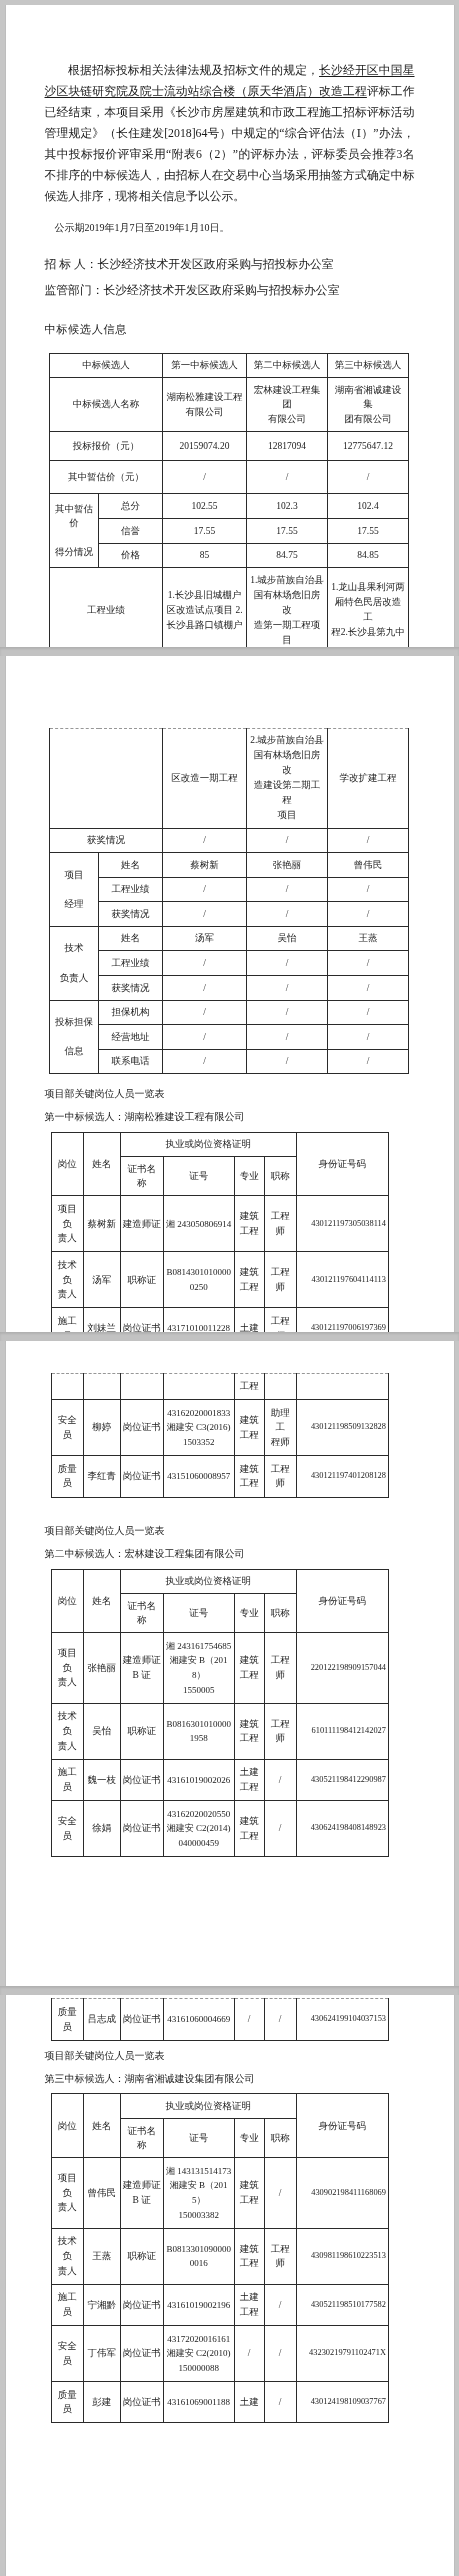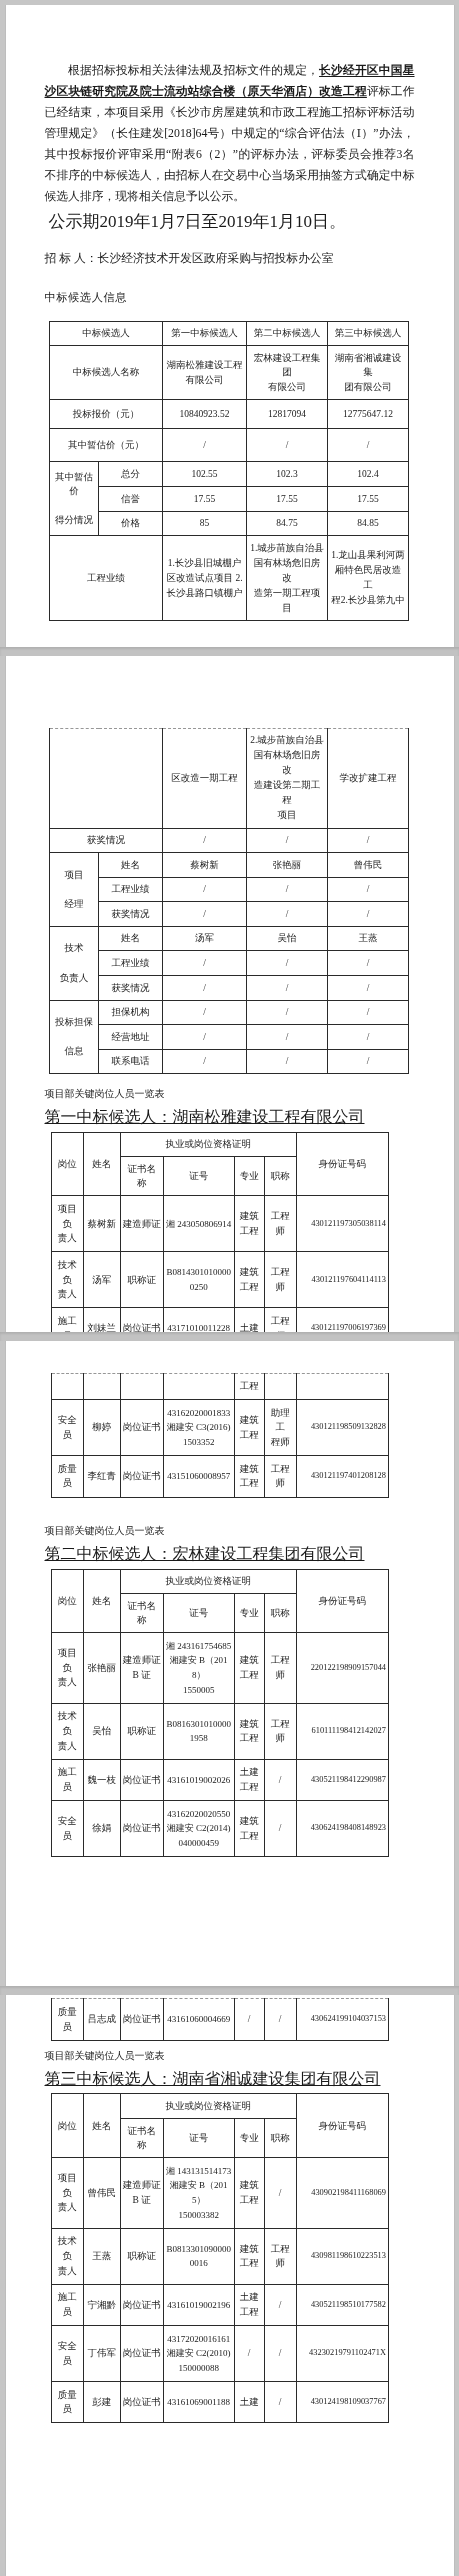--- a/index.html
+++ b/index.html
@@ -14,27 +14,27 @@
     box-sizing:border-box;overflow:hidden;position:relative;
     border-left:0.6px solid #bdbdbd;border-right:0.6px solid #bdbdbd;
   }
   .gap{width:459px;background:#c2c2c2;box-shadow:inset 0 1.7px 2.2px rgba(0,0,0,.10);}
   .topstrip{width:459px;height:4.5px;background:#c6c6c6;}
   .p1{height:642px;padding:55px 39px 0 39px;}
   .p2{height:676px;padding:72px 39px 0 39px;}
   .p3{height:645px;padding:32px 39px 0 39px;}
   .p4{height:581px;padding:3.9px 39px 0 39px;}
   .para{font-size:11.8px;line-height:21px;text-align:justify;text-indent:2em;margin:0;}
-  .para u{text-underline-offset:2.2px;font-weight:bold;}
-  .line{font-size:17px;line-height:21px;margin:4px;}
+  .para u{text-underline-offset:2.2px;}
+  .line{font-size:10px;line-height:21px;margin:10px;}
   .contacts{margin-top:13.4px;}
   .contacts p{font-size:11.8px;line-height:26px;margin:0;}
   .tbl-title{margin-top:19px;text-align:left;font-size:11.2px;letter-spacing:0.6px;}
   .roster-h{font-size:10px;line-height:14.6px;margin:0;}
-  .caption{font-size:16px;line-height:14.6px;margin:0;text-decoration:underline;}
+  .caption{font-size:10px;line-height:14.6px;margin:0;}
   table{border-collapse:collapse;table-layout:fixed;}
   td,th{
     border:0.6px solid #2a2a2a;text-align:center;vertical-align:middle;
     font-size:9.5px;font-weight:normal;line-height:14.6px;
     padding:4.5px 2.2px;white-space:pre-line;word-break:break-all;
   }
   .t1{margin-left:4.5px;width:360px;margin-top:15.7px;}
   .t1 col.c1a{width:49px}.t1 col.c1b{width:64px}
   .t1 col.c2{width:84px}.t1 col.c3{width:81px}.t1 col.c4{width:81px}.h50 td{height:19px}
   .h58 td{height:23.5px}.h44 td{height:14.6px}.h30 td{height:9px}
@@ -54,20 +54,21 @@
 </head>
 <body>
 
 <div class="topstrip"></div>
 
 <div class="page p1">
   <p class="para"><span>根据招标投标相关法律法规及招标文件的规定，</span><u>长沙经开区中国星沙区块链研究院及院士流动站综合楼（原天华酒店）改造工程</u><span>评标工作已经结束，本项目采用《长沙市房屋建筑和市政工程施工招标评标活动管理规定》（长住建发[2018]64号）中规定的“综合评估法（Ⅰ）”办法，其中投标报价评审采用“附表6（2）”的评标办法，评标委员会推荐3名不排序的中标候选人，由招标人在交易中心当场采用抽签方式确定中标候选人排序，现将相关信息予以公示。</span></p>
   <p class="line">公示期2019年1月7日至2019年1月10日。</p>
   <div class="contacts">
     <p>招 标 人：长沙经济技术开发区政府采购与招投标办公室</p>
+    <p>监管部门：长沙经济技术开发区政府采购与招投标办公室</p>
   </div>
   <div class="tbl-title">中标候选人信息</div>
 
   <table class="t1">
     <colgroup>
         <col class="c1a">
         <col class="c1b">
         <col class="c2">
         <col class="c3">
         <col class="c4">
@@ -83,21 +84,21 @@
       <td colspan="2">中标候选人名称</td>
       <td>湖南松雅建设工程
 有限公司</td>
       <td>宏林建设工程集团
 有限公司</td>
       <td>湖南省湘诚建设集
 团有限公司</td>
     </tr>
     <tr class="h50">
       <td colspan="2">投标报价（元）</td>
-      <td>10840923.52</td>
+      <td>20159074.20</td>
       <td>12817094</td>
       <td>12775647.12</td>
     </tr>
     <tr class="h58">
       <td colspan="2">其中暂估价（元）</td>
       <td>/</td>
       <td>/</td>
       <td>/</td>
     </tr>
     <tr class="h44">

